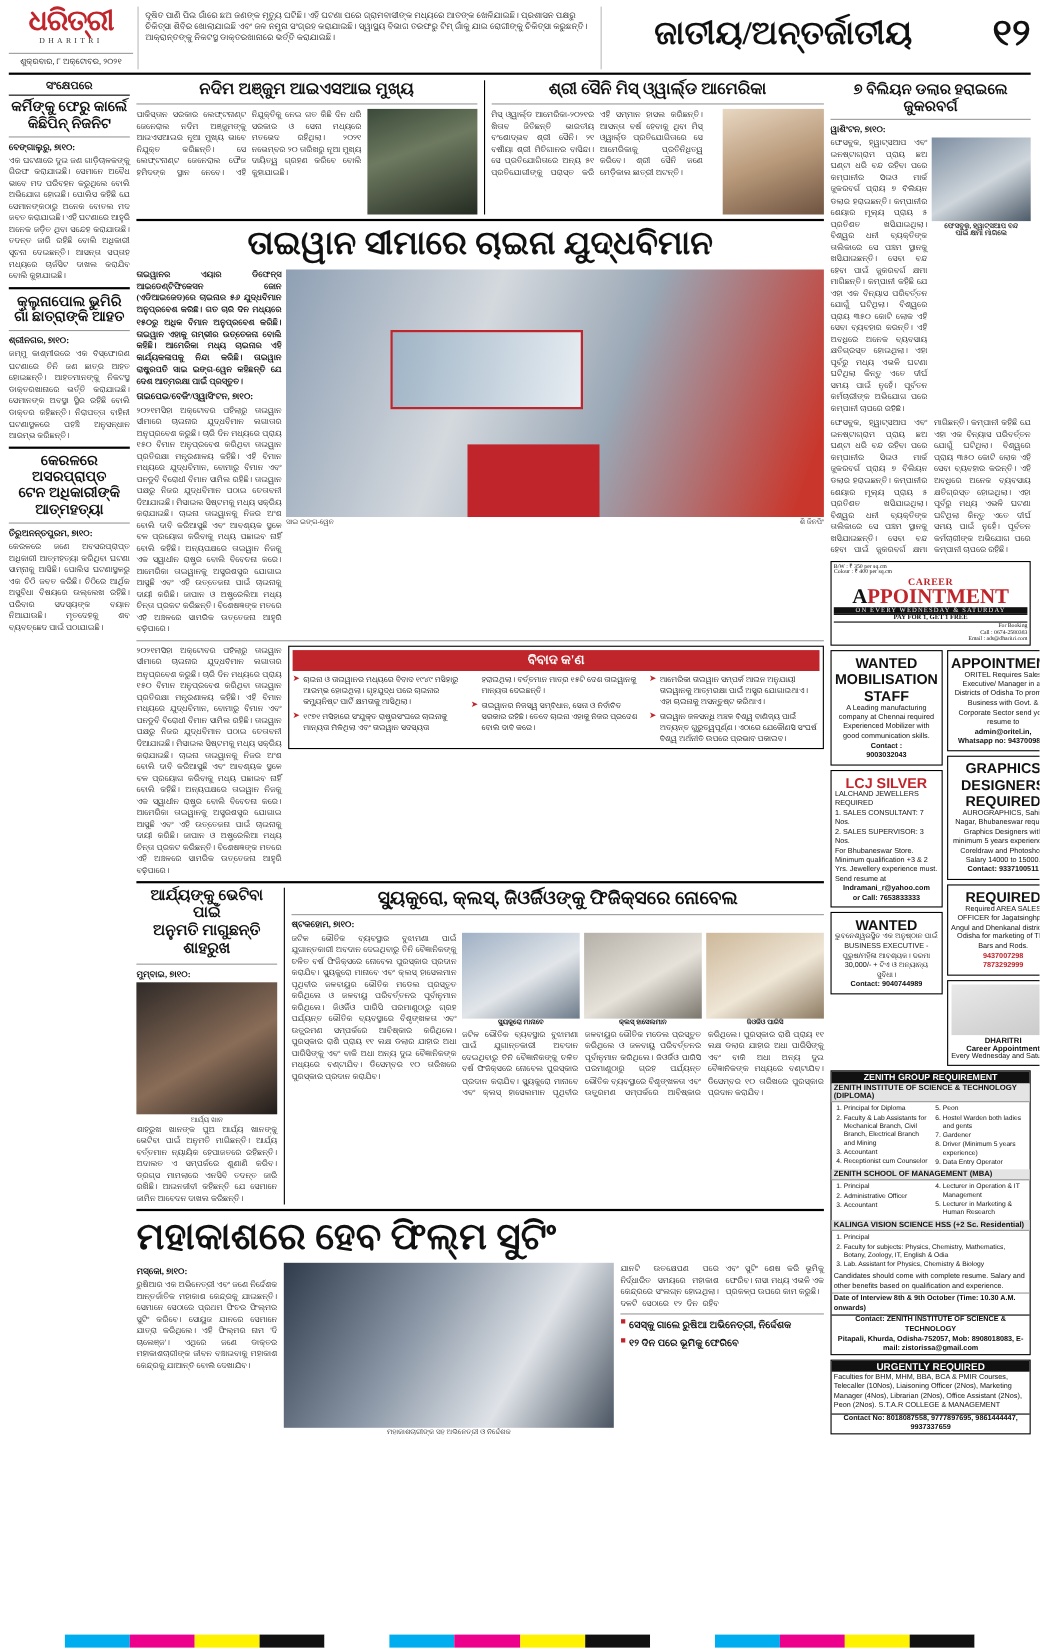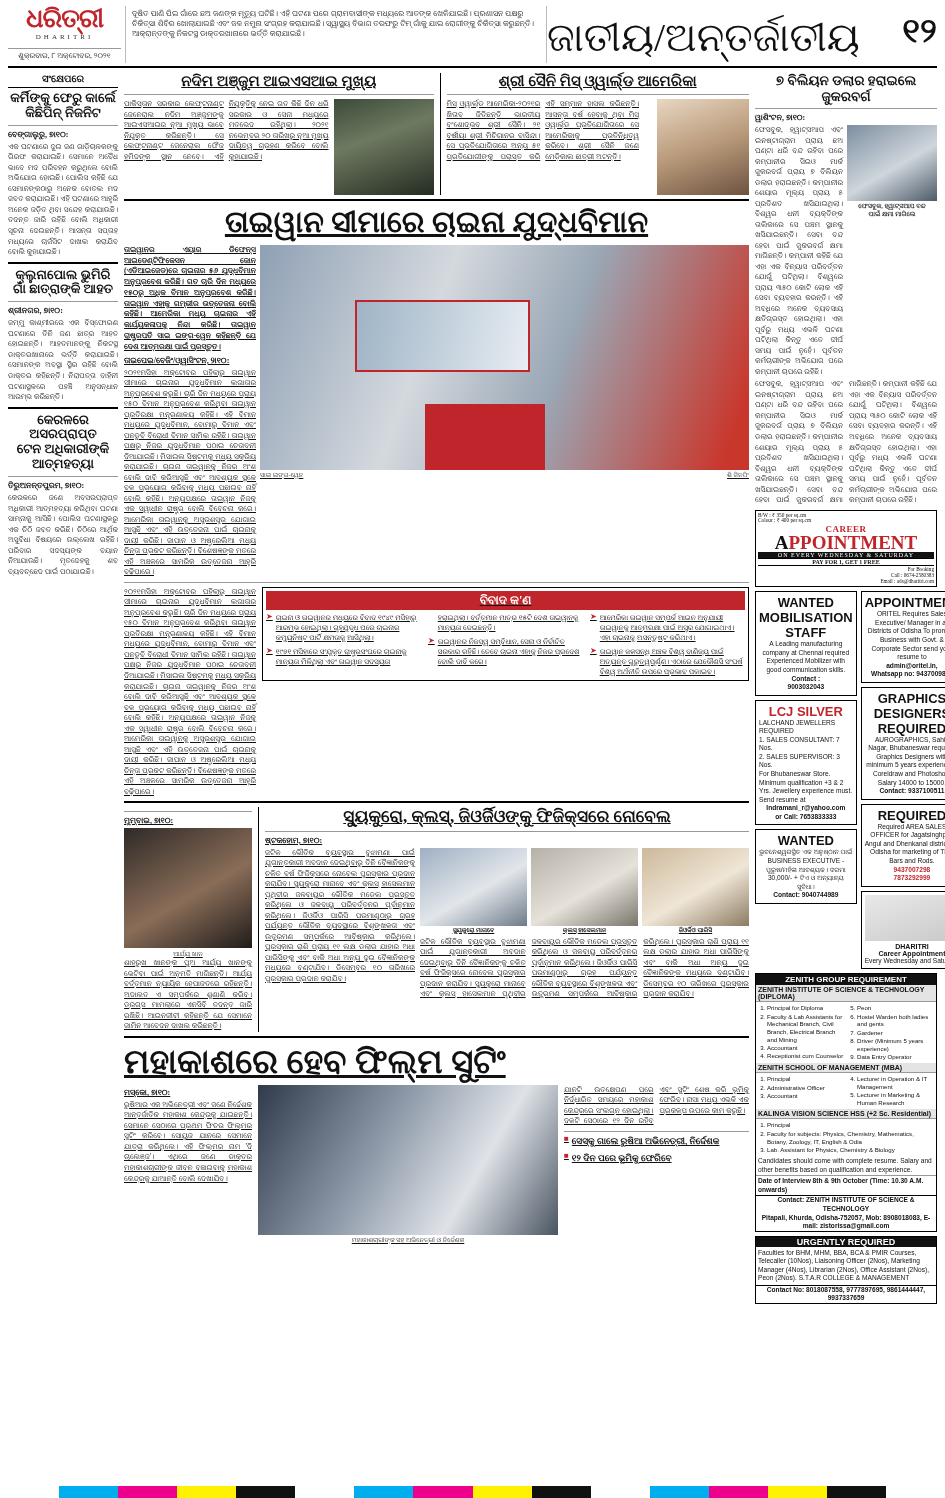--- a/index.html
+++ b/index.html
@@ -15,27 +15,27 @@
   .page { width:945px; height:1498px; position:relative; padding:6px 8px; }
 
   
   .masthead { display:flex; align-items:stretch; border-bottom:2px solid #000; padding-bottom:3px; height:62px; }
   .logo-box { width:118px; text-align:center; border-right:1px solid #bbb; padding-right:4px; }
   .logo-mark { font-size:26px; font-weight:bold; color:#c0252b; letter-spacing:-1px; line-height:1; }
   .logo-sub { font-size:7px; letter-spacing:3px; color:#333; margin-top:1px; }
   .logo-date { font-size:7.5px; margin-top:7px; color:#111; border-top:1px solid #999; padding-top:2px;}
   .promo1 { width:110px; font-size:10.5px; line-height:1.25; padding:4px 5px; border-right:1px solid #bbb; font-weight:bold;}
   .promo2 { flex:1; font-size:7.8px; line-height:1.3; padding:3px 6px; border-right:1px solid #bbb; color:#222;}
-  .section-title { width:330px; text-align:left; font-size:40px; font-weight:normal; padding-top:8px; letter-spacing:0px;}
+  .section-title { width:330px; text-align:center; font-size:30px; font-weight:bold; padding-top:8px; letter-spacing:0px;}
   .page-no { width:60px; text-align:right; font-size:34px; font-weight:bold; padding-top:6px;}
 
   
   .cols { display:flex; gap:6px; margin-top:5px; }
   .col-left { width:128px; }
-  .col-mid  { width:625px;text-decoration:underline; }
+  .col-mid  { width:625px; }
   .col-right{ width:182px; }
   .hr-thin { border-top:1px solid #999; margin:4px 0; }
   .hr-black{ border-top:2px solid #000; margin:4px 0; }
 
   .kicker { font-size:10px; font-weight:bold; text-align:center; border-bottom:1px solid #000; padding-bottom:2px; margin-bottom:3px;}
   .hl { font-weight:bold; line-height:1.15; text-align:center; }
   .hl-16 { font-size:15px; }
   .hl-13 { font-size:13px; }
   .hl-28 { font-size:30px; }
   .hl-34 { font-size:34px; }
@@ -170,21 +170,21 @@
         </div>
       </div>
 
       <div class="hr-black"></div>
 
       <div>
         <div class="hl hl-28" style="margin:4px 0 5px;">ତାଇୱାନ ସୀମାରେ ଚାଇନା ଯୁଦ୍ଧବିମାନ</div>
         <div style="display:flex; gap:4px;">
           <div style="width:132px;">
             <div class="body" style="font-weight:bold; font-size:7.6px;">ତାଇୱାନର ଏୟାର ଡିଫେନ୍ସ ଆଇଡେଣ୍ଟିଫିକେସନ ଜୋନ (ଏଡିଆଇଜେଡ)ରେ ଚାଇନାର ୫୬ ଯୁଦ୍ଧବିମାନ ଅନୁପ୍ରବେଶ କରିଛି। ଗତ ଚାରି ଦିନ ମଧ୍ୟରେ ୧୫୦ରୁ ଅଧିକ ବିମାନ ଅନୁପ୍ରବେଶ କରିଛି। ତାଇୱାନ ଏହାକୁ ଗମ୍ଭୀର ଉତ୍ତେଜନା ବୋଲି କହିଛି। ଆମେରିକା ମଧ୍ୟ ଚାଇନାର ଏହି କାର୍ଯ୍ୟକଳାପକୁ ନିନ୍ଦା କରିଛି। ତାଇୱାନ ରାଷ୍ଟ୍ରପତି ସାଇ ଇଙ୍ଗ-ୱେନ କହିଛନ୍ତି ଯେ ଦେଶ ଆତ୍ମରକ୍ଷା ପାଇଁ ପ୍ରସ୍ତୁତ।</div>
-            <div class="dateline">ତାଇପେଇ/ବେଜିଂ/ଓ୍ୱାସିଂଟନ, 9ା୧୦:</div>
+            <div class="dateline">ତାଇପେଇ/ବେଜିଂ/ଓ୍ୱାସିଂଟନ, ୭ା୧୦:</div>
             <div class="body">୨୦୨୧ମସିହା ଅକ୍ଟୋବର ପହିଲାରୁ ତାଇୱାନ ସୀମାରେ ଚାଇନାର ଯୁଦ୍ଧବିମାନ ଲଗାତାର ଅନୁପ୍ରବେଶ କରୁଛି। ଚାରି ଦିନ ମଧ୍ୟରେ ପ୍ରାୟ ୧୫୦ ବିମାନ ଅନୁପ୍ରବେଶ କରିଥିବା ତାଇୱାନ ପ୍ରତିରକ୍ଷା ମନ୍ତ୍ରଣାଳୟ କହିଛି। ଏହି ବିମାନ ମଧ୍ୟରେ ଯୁଦ୍ଧବିମାନ, ବୋମାରୁ ବିମାନ ଏବଂ ପନଡୁବି ବିରୋଧୀ ବିମାନ ସାମିଲ ରହିଛି। ତାଇୱାନ ପକ୍ଷରୁ ନିଜର ଯୁଦ୍ଧବିମାନ ପଠାଇ ଚେତାବନୀ ଦିଆଯାଇଛି। ମିସାଇଲ ସିଷ୍ଟମକୁ ମଧ୍ୟ ସକ୍ରିୟ କରାଯାଇଛି। ଚାଇନା ତାଇୱାନକୁ ନିଜର ଅଂଶ ବୋଲି ଦାବି କରିଆସୁଛି ଏବଂ ଆବଶ୍ୟକ ସ୍ଥଳେ ବଳ ପ୍ରୟୋଗ କରିବାକୁ ମଧ୍ୟ ପଛାଇବ ନାହିଁ ବୋଲି କହିଛି। ଅନ୍ୟପକ୍ଷରେ ତାଇୱାନ ନିଜକୁ ଏକ ସ୍ୱାଧୀନ ରାଷ୍ଟ୍ର ବୋଲି ବିବେଚନା କରେ। ଆମେରିକା ତାଇୱାନକୁ ଅସ୍ତ୍ରଶସ୍ତ୍ର ଯୋଗାଇ ଆସୁଛି ଏବଂ ଏହି ଉତ୍ତେଜନା ପାଇଁ ଚାଇନାକୁ ଦାୟୀ କରିଛି। ଜାପାନ ଓ ଅଷ୍ଟ୍ରେଲିଆ ମଧ୍ୟ ଚିନ୍ତା ପ୍ରକଟ କରିଛନ୍ତି। ବିଶେଷଜ୍ଞଙ୍କ ମତରେ ଏହି ଅଞ୍ଚଳରେ ସାମରିକ ଉତ୍ତେଜନା ଆହୁରି ବଢ଼ିପାରେ।</div>
           </div>
           <div style="flex:1;">
             <div class="photo ph-taiwan" style="height:225px; position:relative;">
               <div style="position:absolute; left:95px; top:55px; width:175px; height:72px; border:2px solid #c0252b; background:linear-gradient(100deg,#9fb4c6,#e7edf2);"></div>
               <div style="position:absolute; left:165px; bottom:0; width:120px; height:66px; background:#c0252b;"></div>
             </div>
             <div style="display:flex; justify-content:space-between;">
               <div class="cap">ସାଇ ଇଙ୍ଗ-ୱେନ</div>
               <div class="cap">ଶି ଜିନପିଂ</div>
@@ -223,20 +223,22 @@
                 </div>
             </div>
           </div>
         </div>
       </div>
 
       <div class="hr-black"></div>
 
       <div style="display:flex; gap:6px;">
         <div style="width:128px;">
+          <div class="hl hl-13" style="white-space:pre-line; font-size:14px;">ଆର୍ଯ୍ୟଙ୍କୁ ଭେଟିବା ପାଇଁ
+ଅନୁମତି ମାଗୁଛନ୍ତି ଶାହରୁଖ</div>
           <div class="hr-thin"></div>
           <div class="dateline">ମୁମ୍ବାଇ, ୭ା୧୦:</div>
           <div class="photo ph-srk" style="height:120px; margin-bottom:2px;"></div>
           <div class="cap">ଆର୍ଯ୍ୟ ଖାନ</div>
           <div class="body">ଶାହରୁଖ ଖାନଙ୍କ ପୁଅ ଆର୍ଯ୍ୟ ଖାନଙ୍କୁ ଭେଟିବା ପାଇଁ ଅନୁମତି ମାଗିଛନ୍ତି। ଆର୍ଯ୍ୟ ବର୍ତ୍ତମାନ ନ୍ୟାୟିକ ହେପାଜତରେ ରହିଛନ୍ତି। ଅଦାଲତ ଏ ସମ୍ପର୍କରେ ଶୁଣାଣି କରିବ। ଡ୍ରଗ୍ସ ମାମଲାରେ ଏନସିବି ତଦନ୍ତ ଜାରି ରଖିଛି। ଆଇନଜୀବୀ କହିଛନ୍ତି ଯେ ସେମାନେ ଜାମିନ ଆବେଦନ ଦାଖଲ କରିଛନ୍ତି।</div>
         </div>
         <div style="width:1px; background:#000;"></div>
         <div style="flex:1;">
           <div class="hl hl-16" style="font-size:17px;">ସ୍ୟୁକୁରୋ, କ୍ଲସ୍, ଜିଓର୍ଜିଓଙ୍କୁ ଫିଜିକ୍ସରେ ନୋବେଲ</div>
           <div class="hr-thin"></div>

